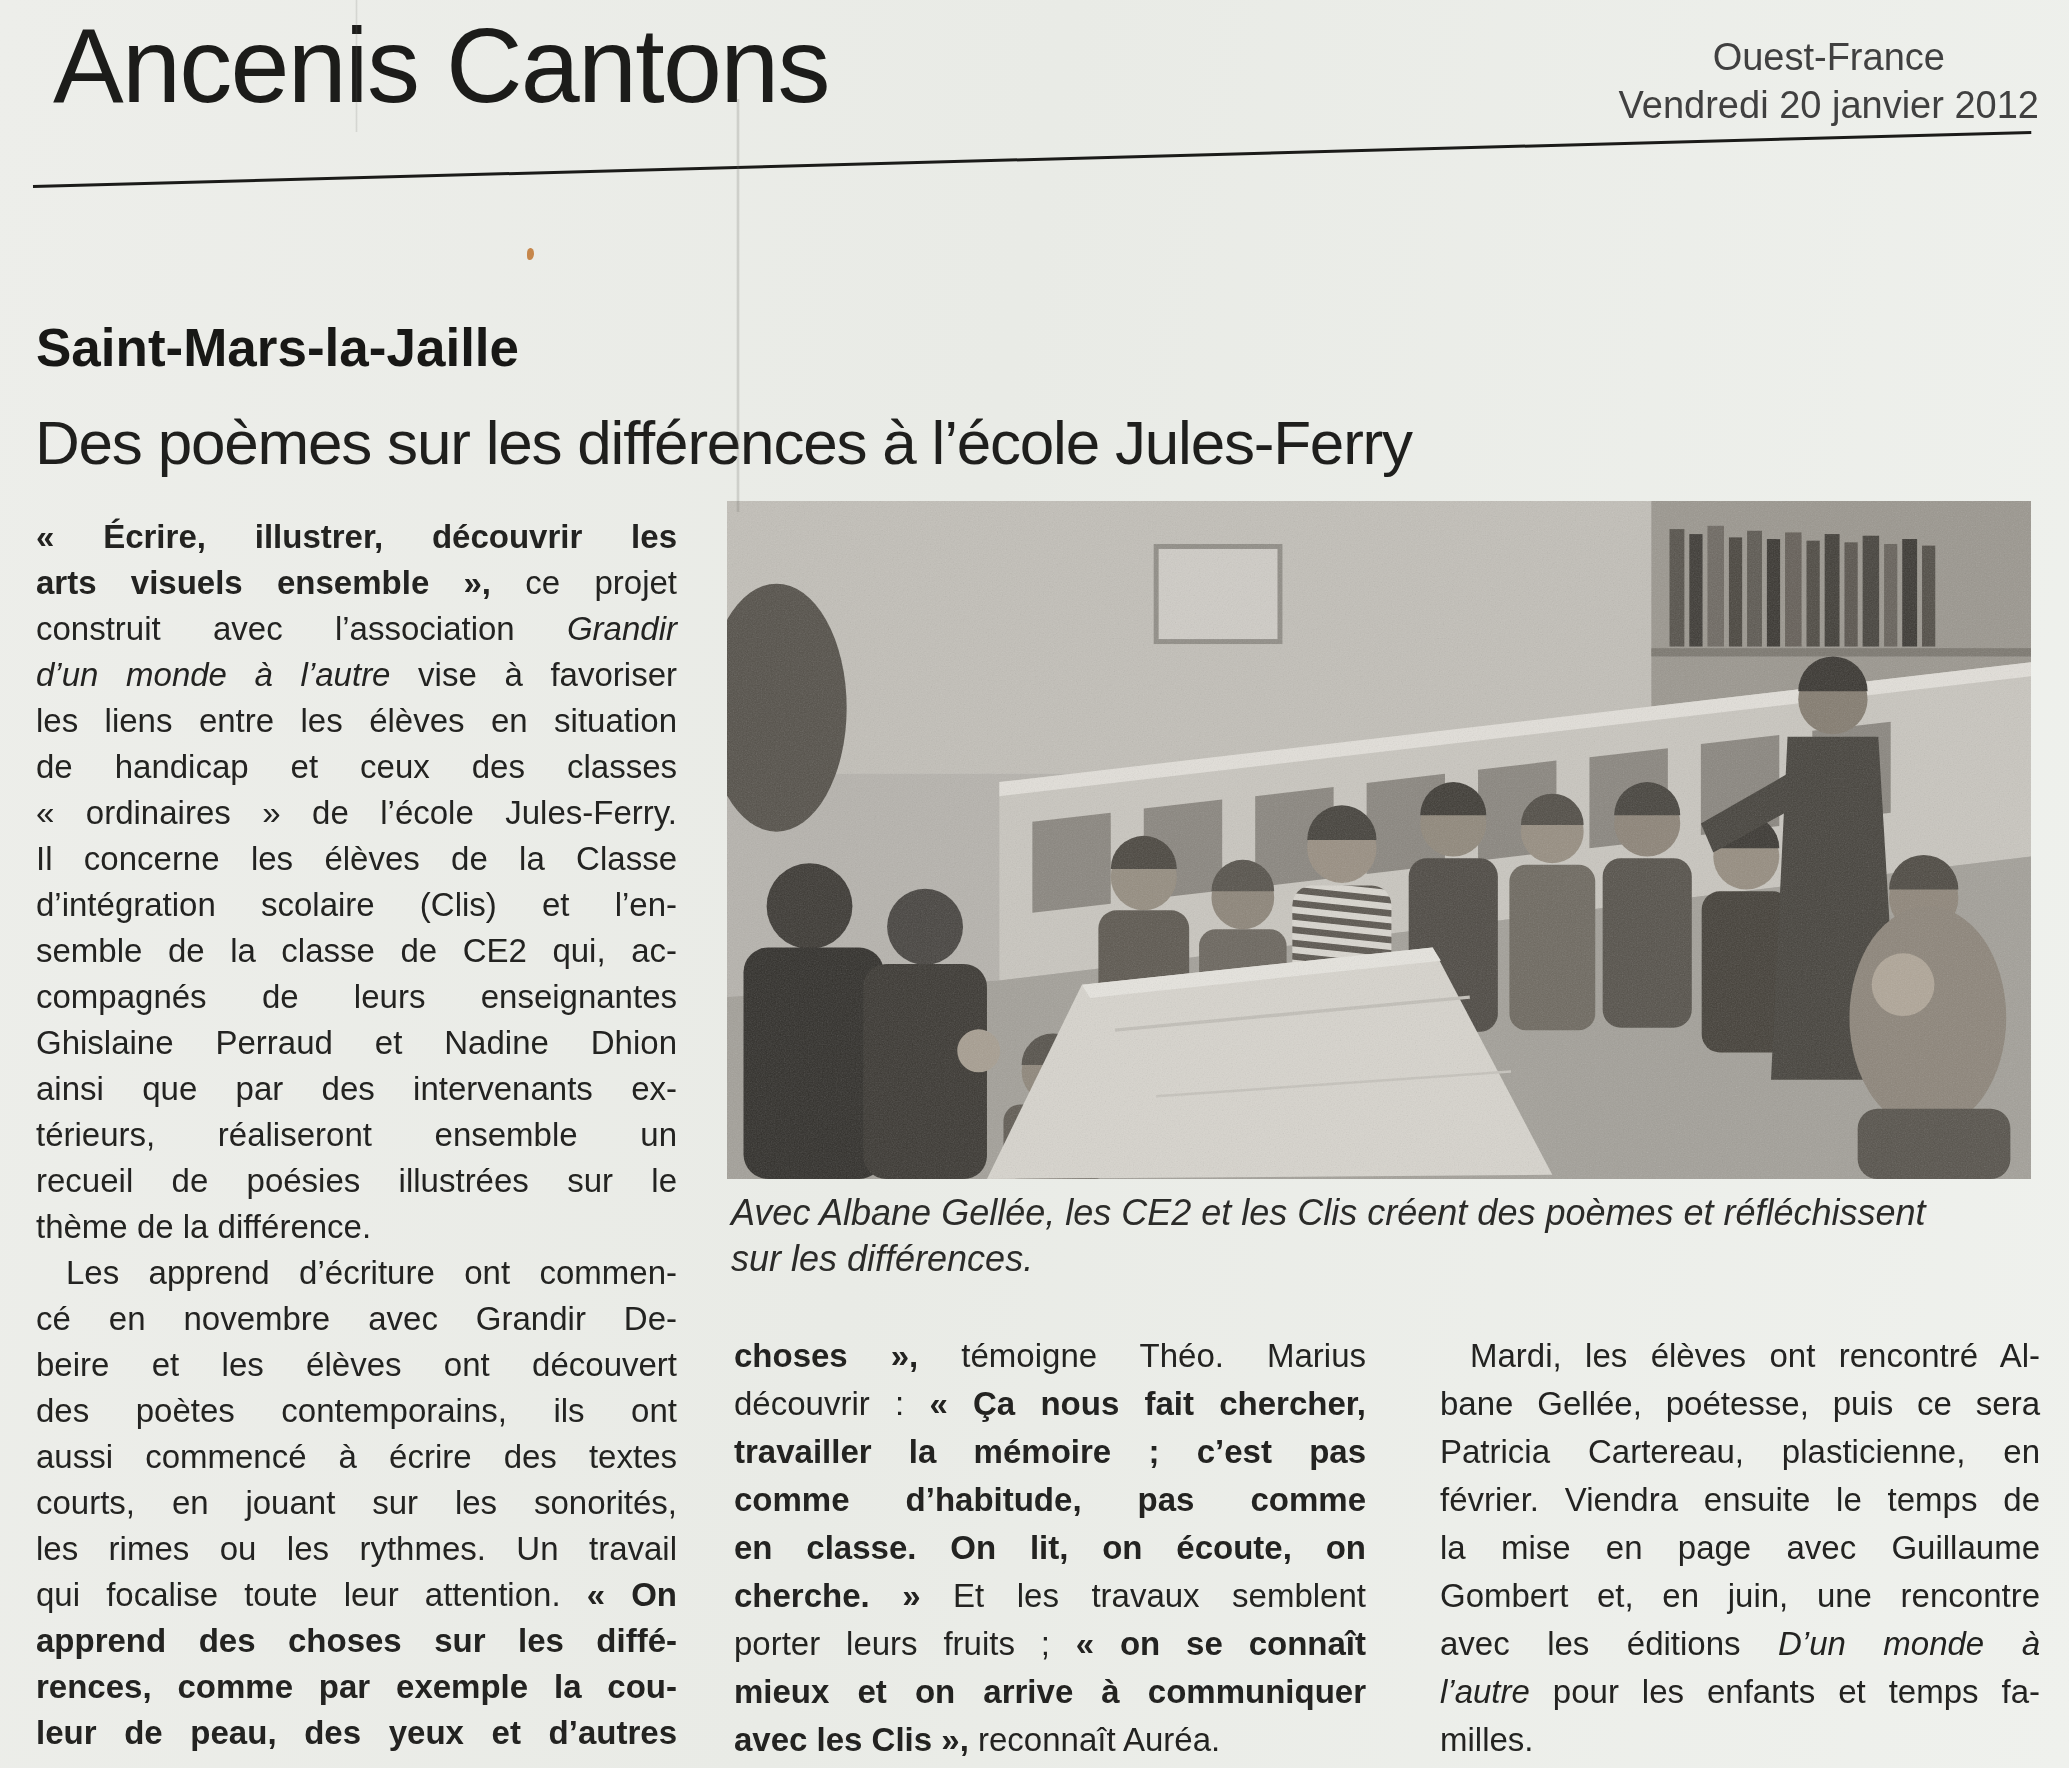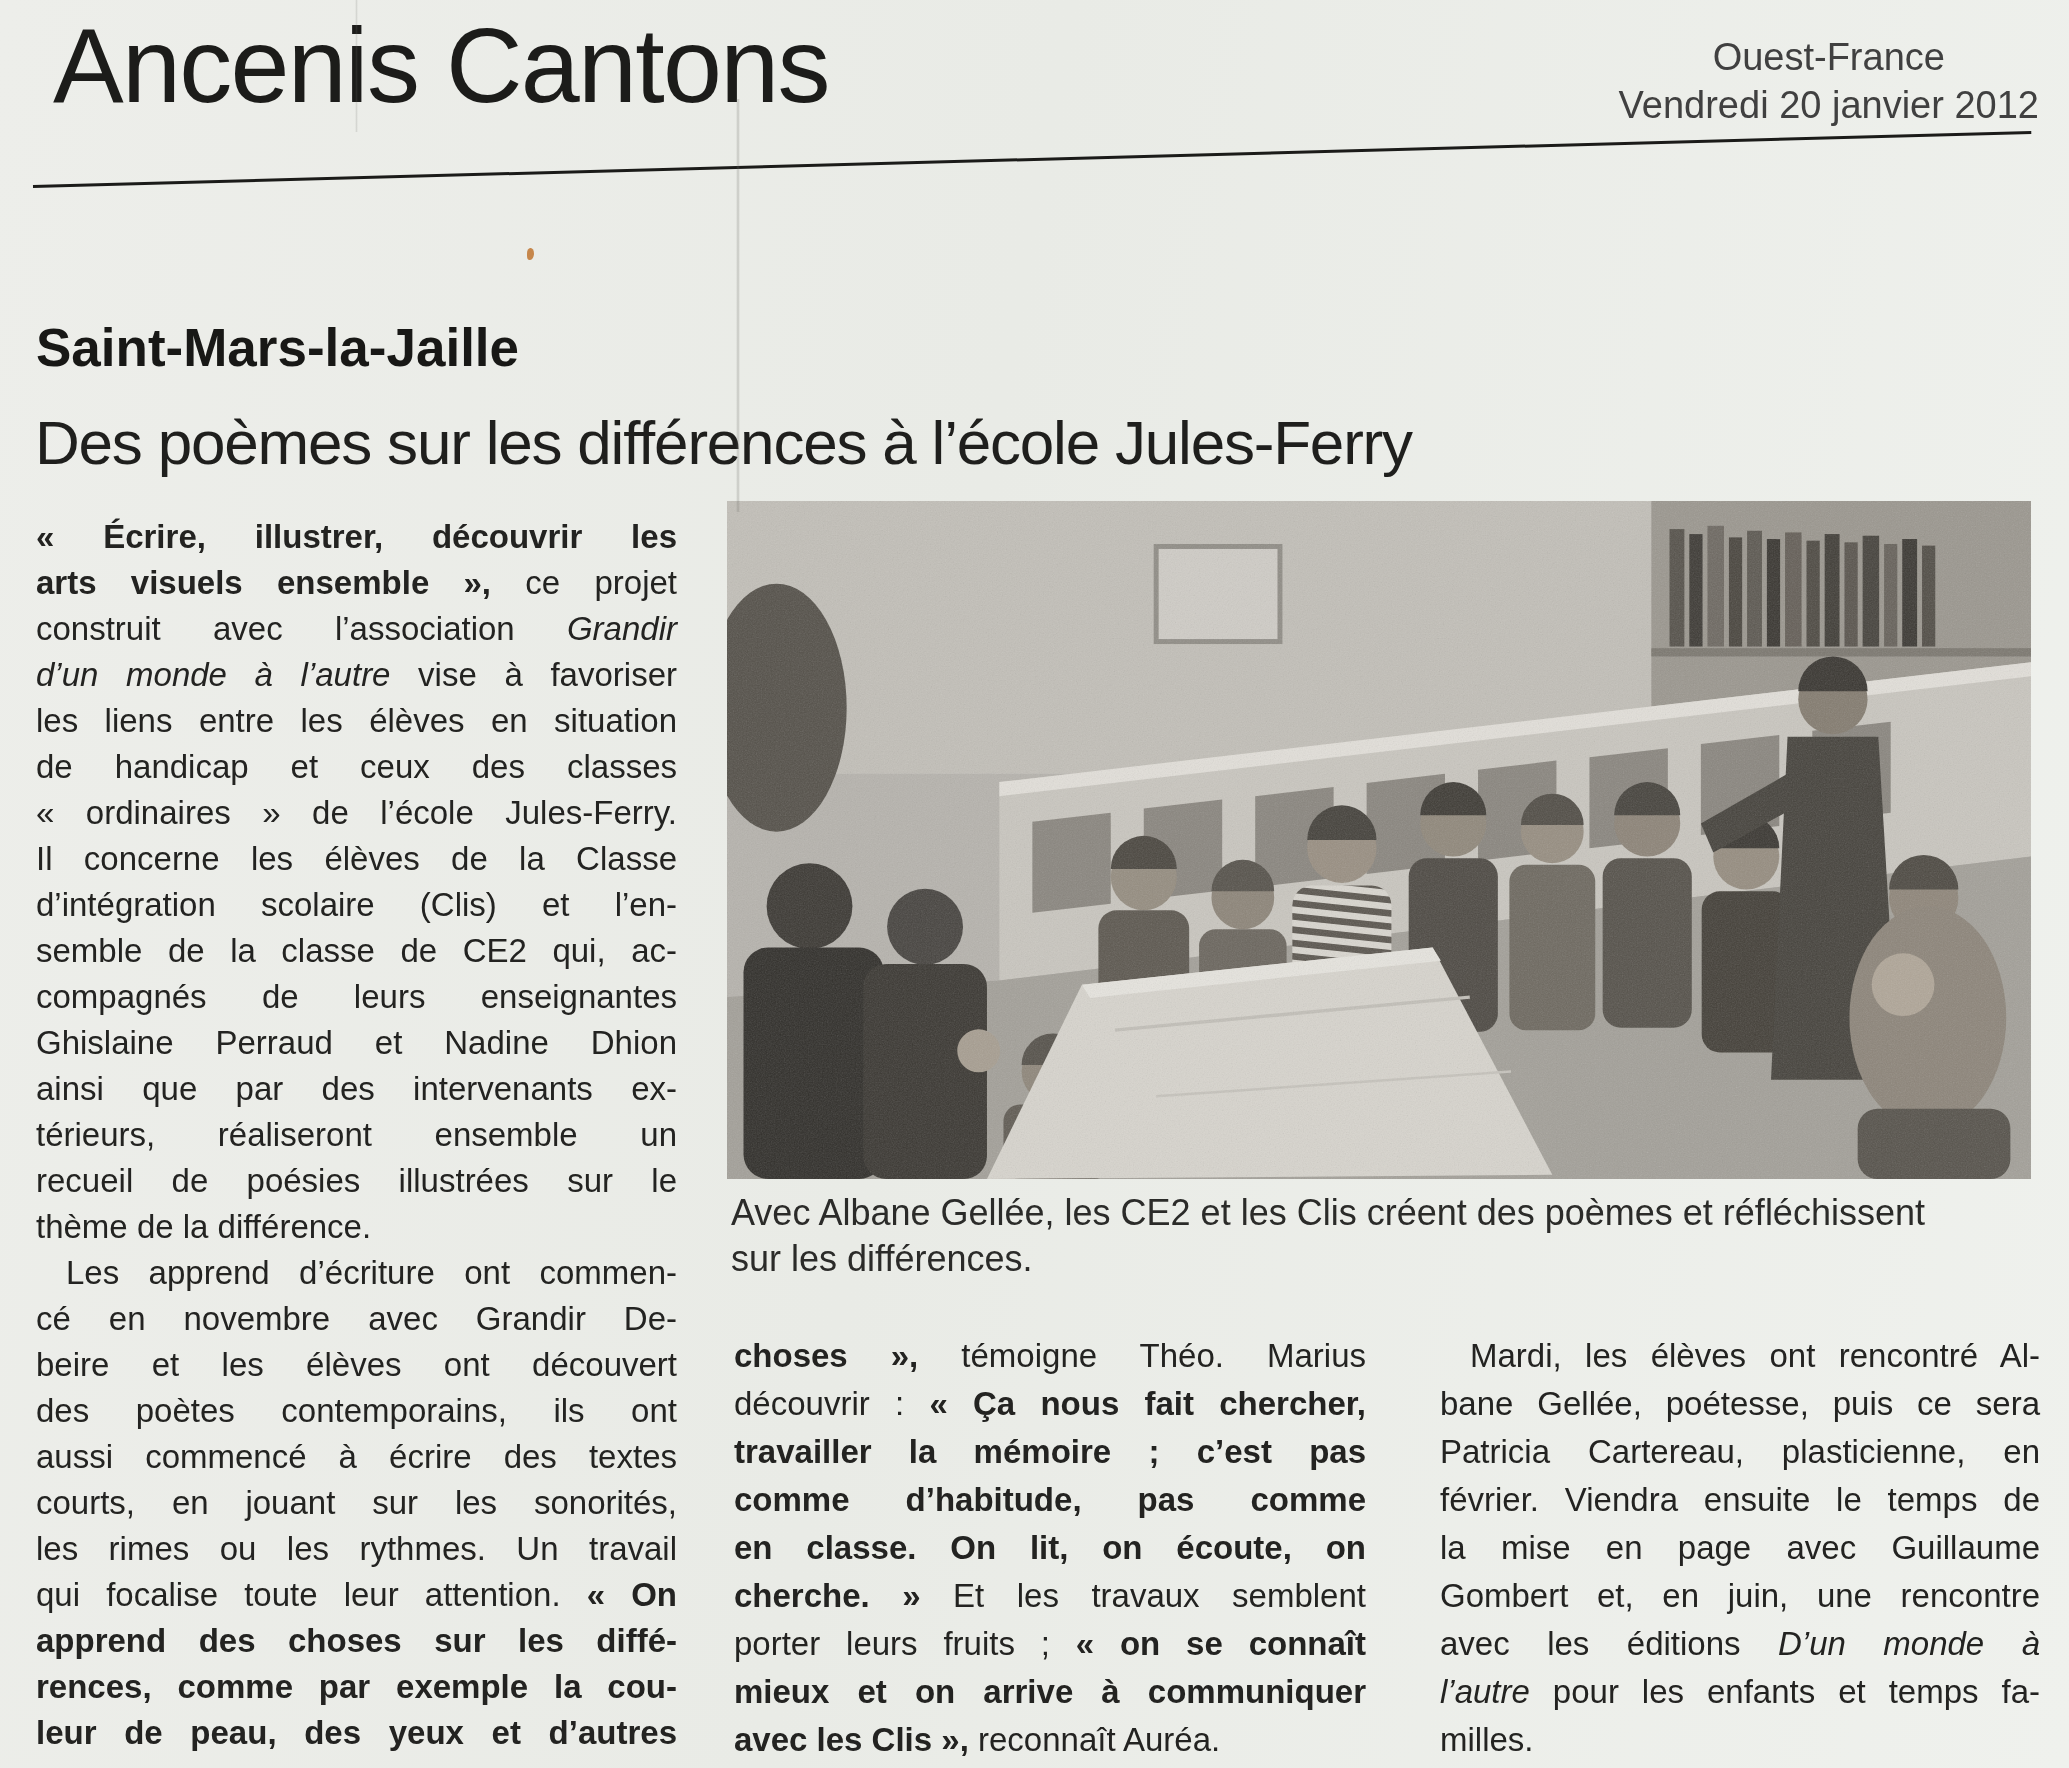--- a/index.html
+++ b/index.html
@@ -43,21 +43,21 @@
 
   
   .photo{
     position:absolute;left:727px;top:501px;width:1304px;height:678px;
     background:#b5b2ac;overflow:hidden;
   }
   .photo svg{display:block;width:100%;height:100%;}
 
   .caption{
     position:absolute;left:731px;top:1190px;width:1265px;
-    font-size:36px;line-height:46px;color:#2b2b29;
+    font-size:36px;line-height:46px;font-style:italic;color:#2b2b29;
   }
   .caption .line{text-align:left;}
 
   
   .col{
     position:absolute;
     font-size:33px;line-height:46px;color:#232321;
   }
   .col-left  {left:36px;  top:514px;  width:641px;}
   .col-mid   {left:734px; top:1332px; width:632px;line-height:48px;}

